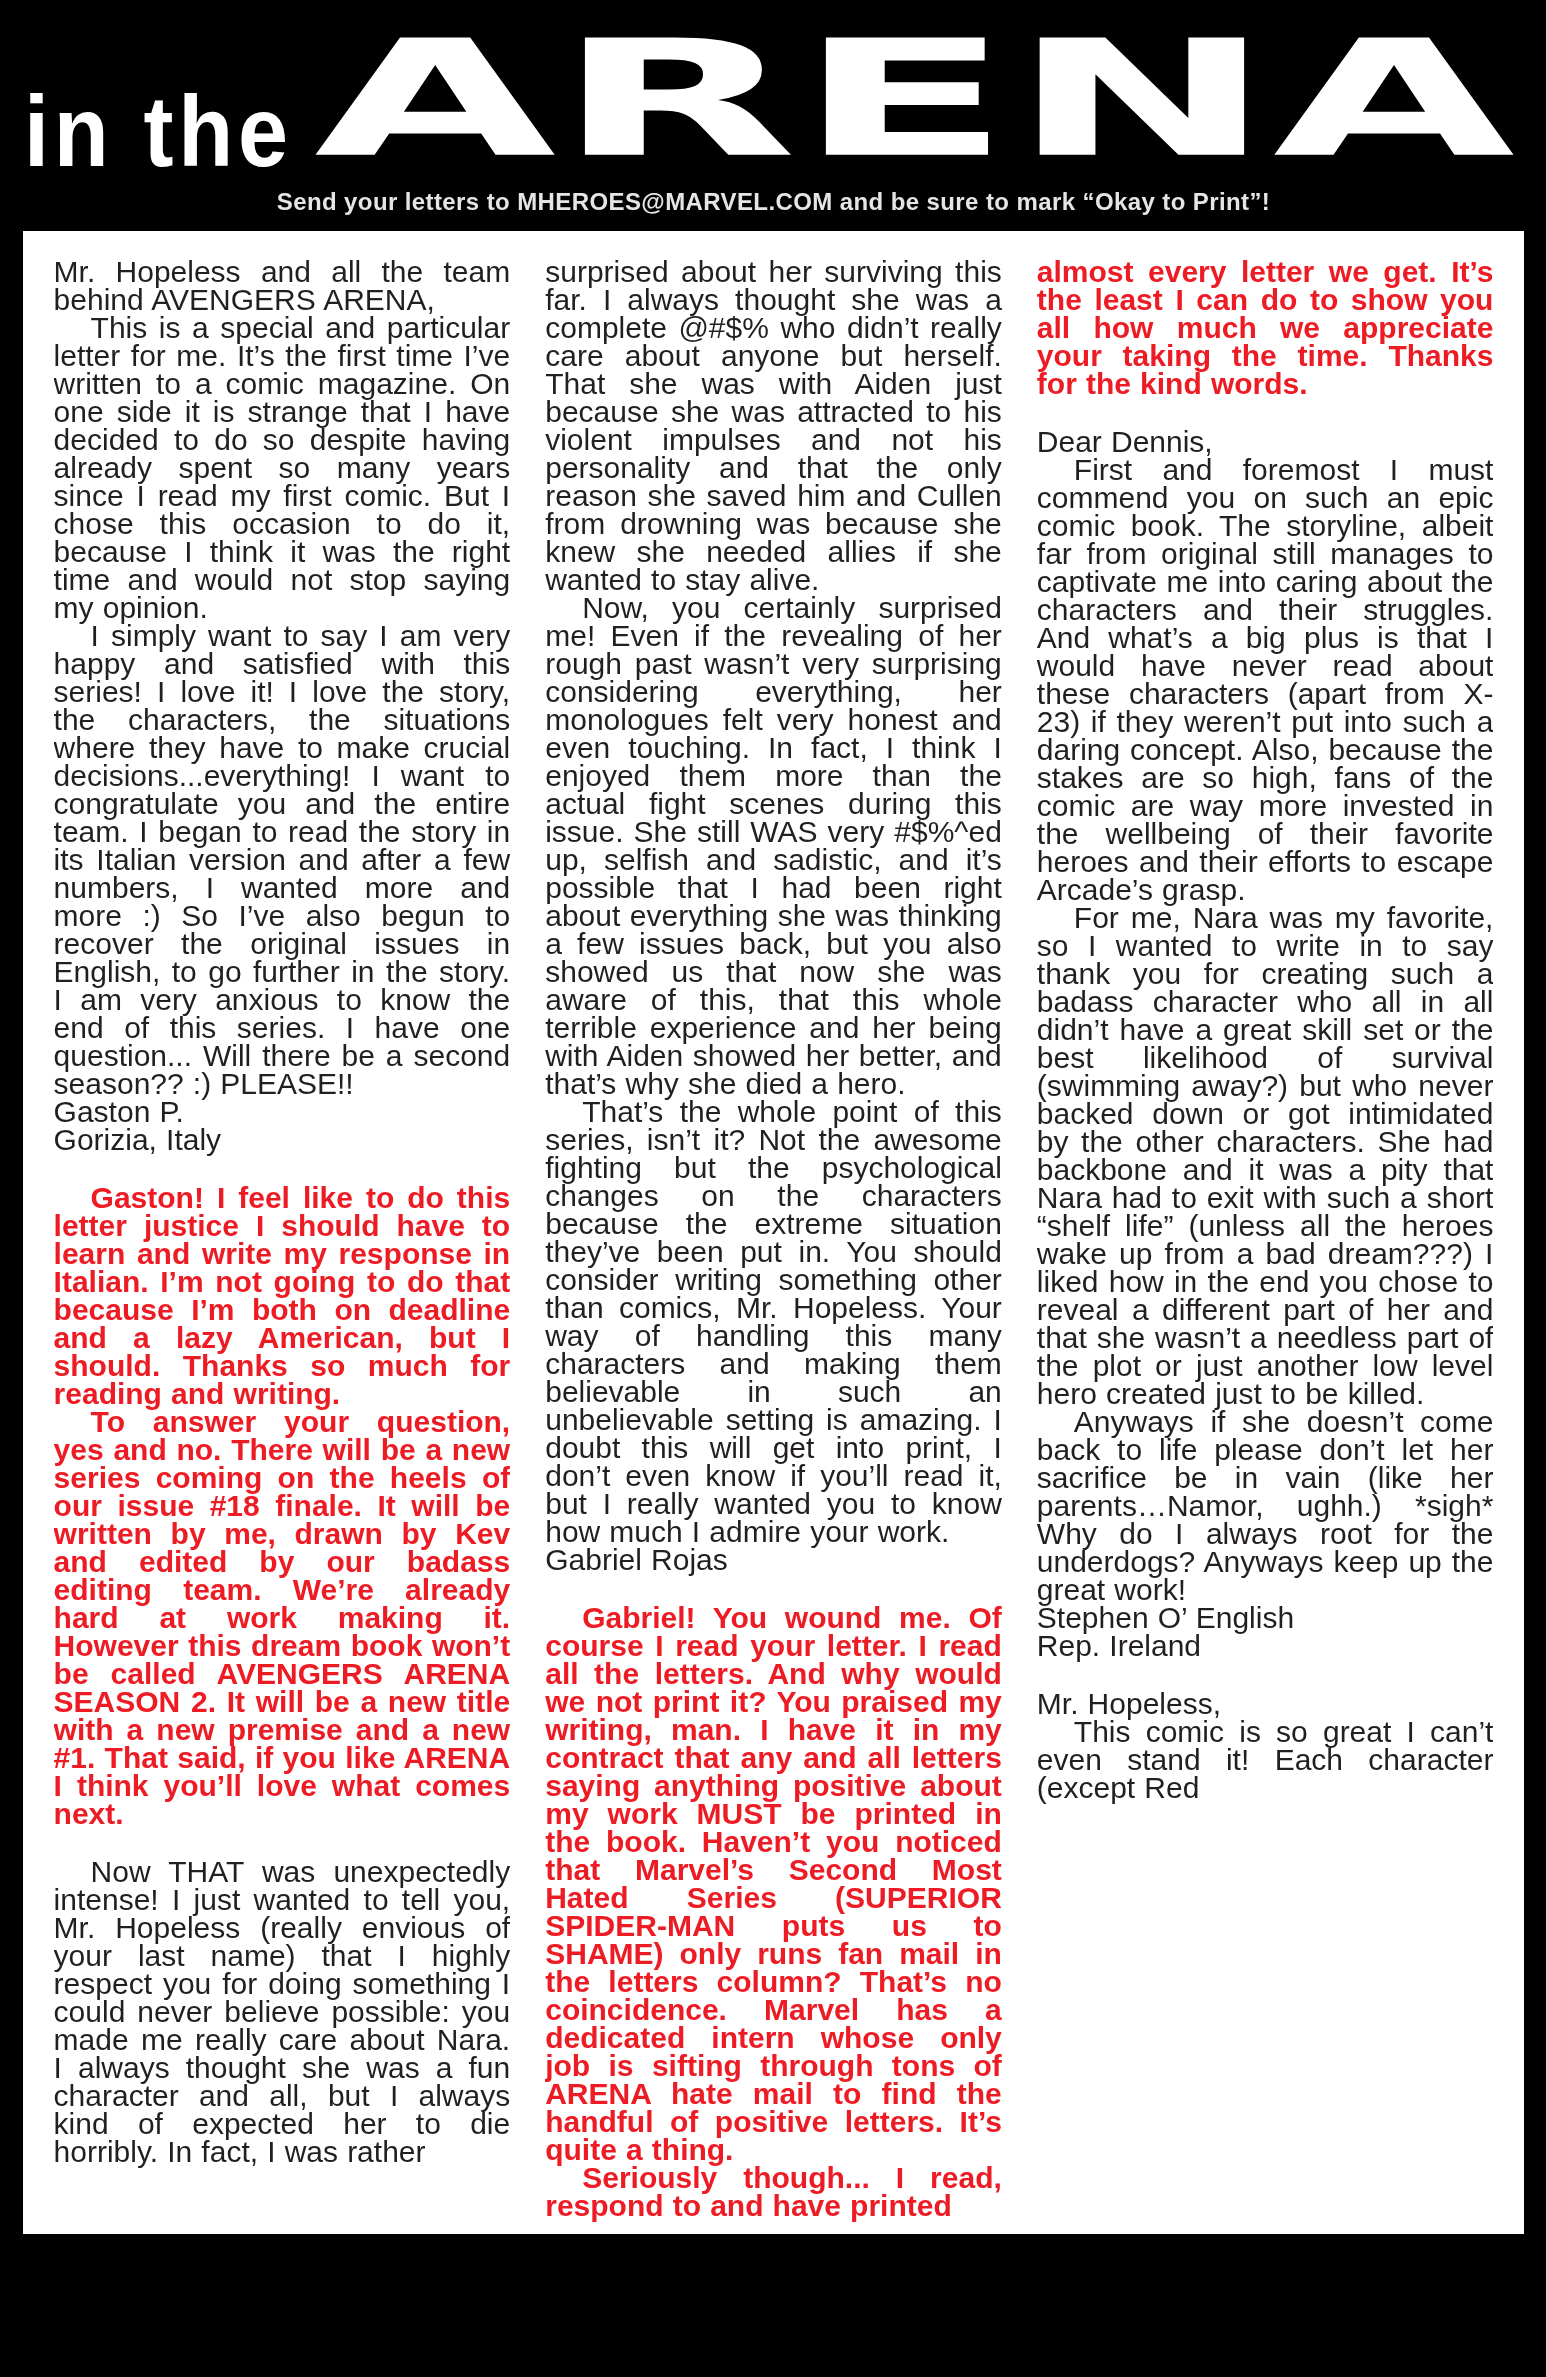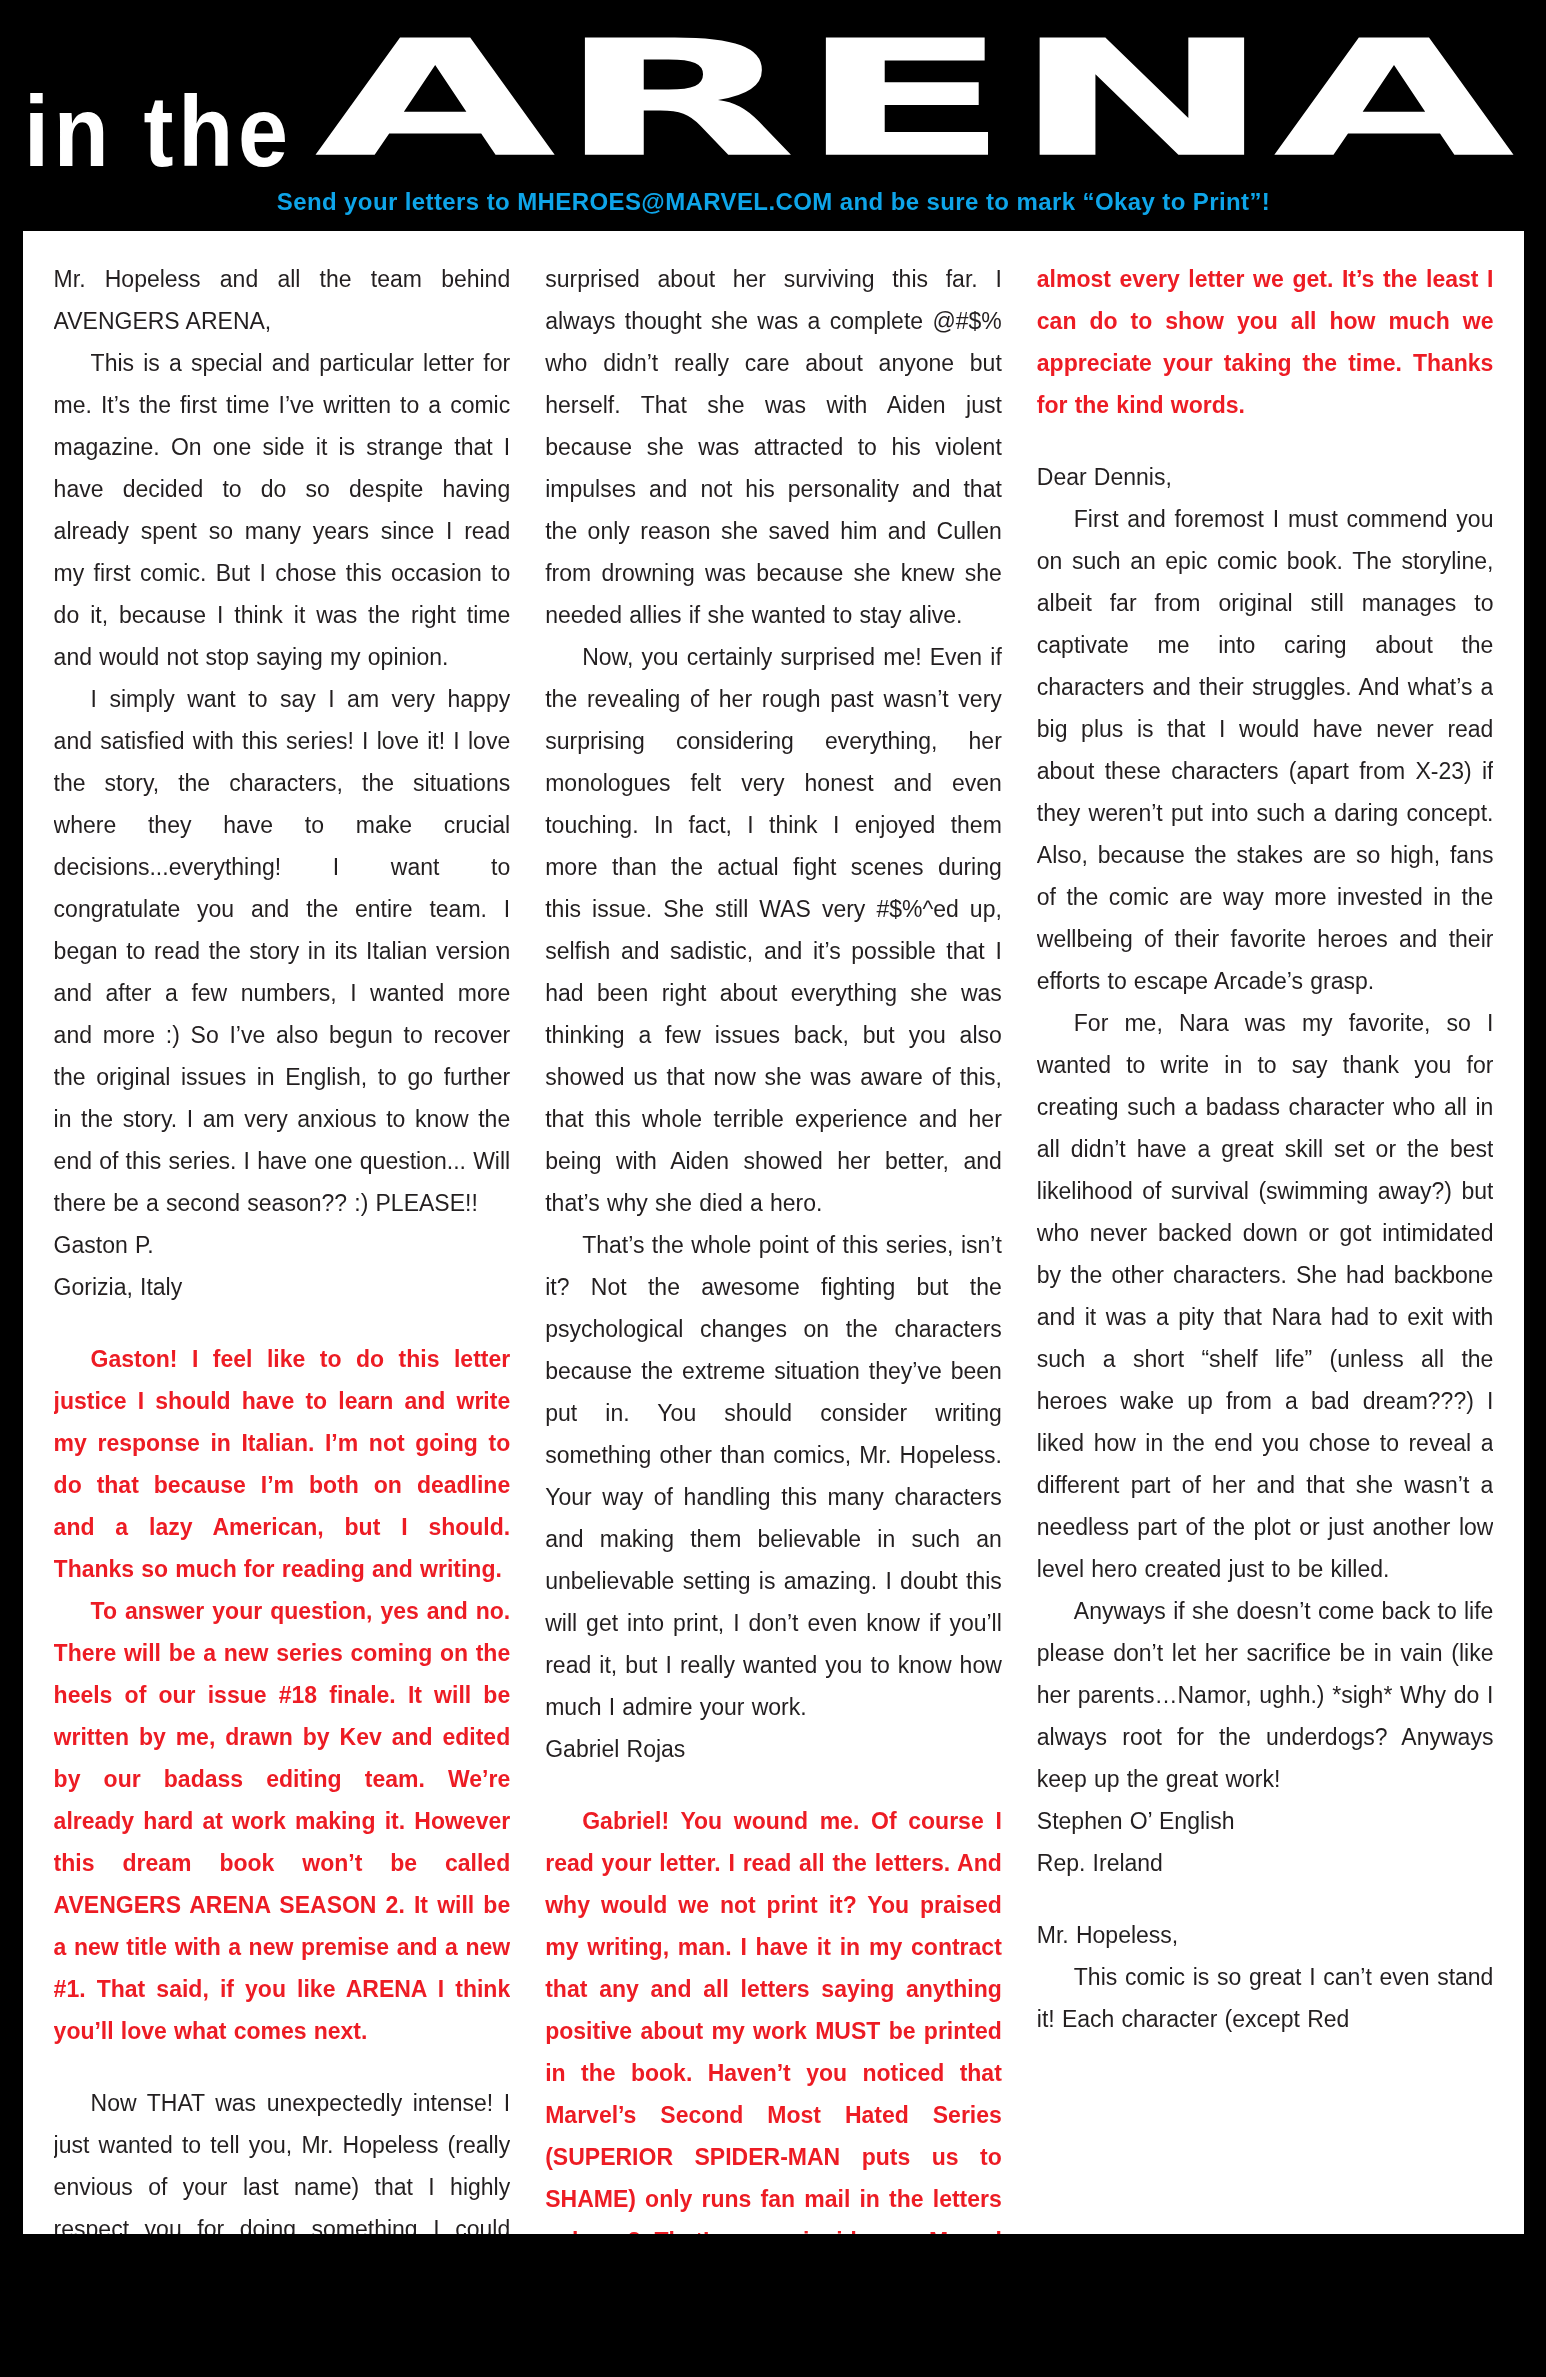--- a/index.html
+++ b/index.html
@@ -31,21 +31,21 @@
     white-space: nowrap;
     padding-bottom: 4.8px;
   }
   .title-large-svg { flex: 1 1 auto; height: 161px; display: block; }
   .title-large-svg text {
     fill: #fff;
     font-family: "DejaVu Sans", "Liberation Sans", sans-serif;
     font-weight: 900;
   }
   .subtitle {
-    color: #0ea5e9;
+    color: #e5e5e5;
     text-align: center;
     font-size: 24px;
     font-weight: 700;
     letter-spacing: 0.4px;
     padding: 9.7px 0 14.5px 0;
   }
   
   .content {
     margin: 0 22.6px 21px 22.6px;
     background: #ffffff;
@@ -56,22 +56,22 @@
     gap: 35px;
     overflow: hidden;
   }
   .col {
     flex: 1 1 0;
     min-width: 0;
     overflow: hidden;
   }
   .blk {
     margin: 0;
-    font-size: 23px;
-    line-height: 42px;
+    font-size: 30px;
+    line-height: 28px;
     text-align: justify;
     color: var(--ink, #231f20);
     word-spacing: 0.8px;
   }
   .blk.indent { text-indent: 37px; }
   .blk.red { color: var(--red, #ed1c24); font-weight: 700; }
   .blk.sig { text-align: left; }
   .blk.gap { margin-top: 30px; }
 </style>
 </head>

